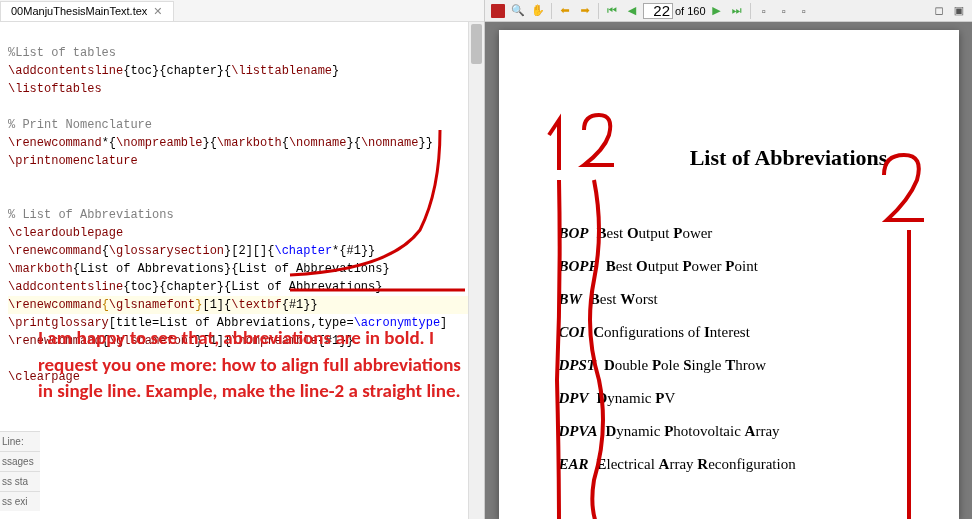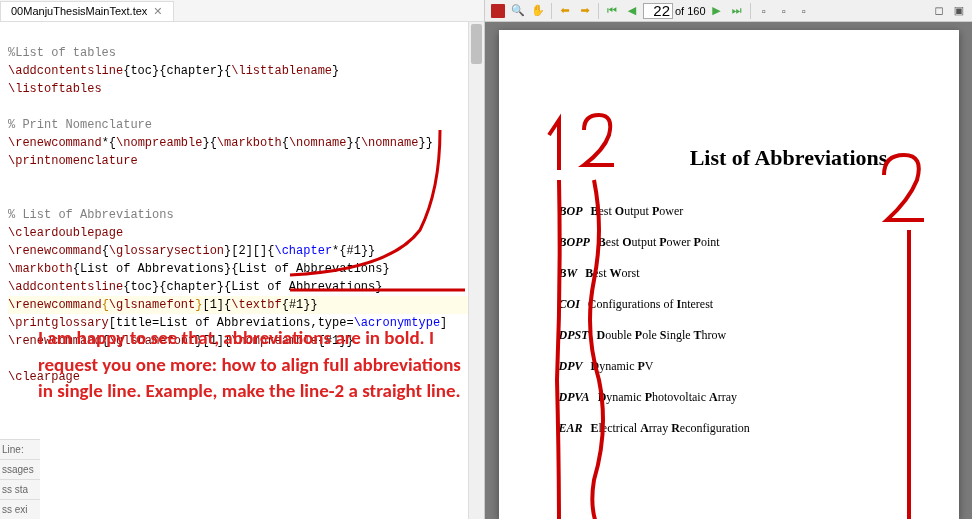--- a/index.html
+++ b/index.html
@@ -63,21 +63,21 @@
     }
     .scroll-thumb {
       position: absolute;
       top: 2px; left: 2px; right: 2px;
       height: 40px;
       background: #c0c0c0;
       border-radius: 2px;
     }
     .status-area {
       position: absolute;
-      left: 0; bottom: 0;
+      left: 0; bottom: 8px;
       width: 40px;
       background: #f5f5f5;
       font-size: 10px;
       color: #666;
       margin-top: 8px;
     }
     .status-area div { padding: 4px 2px; border-top: 1px solid #ddd; }
     .annotation {
       position: absolute;
       left: 38px;
@@ -137,28 +137,28 @@
       box-shadow: 0 2px 8px rgba(0,0,0,0.4);
       padding: 30px 40px;
       font-family: 'Times New Roman', serif;
       position: relative;
     }
     .pdf-title {
       text-align: center;
       font-size: 22px;
       font-weight: bold;
       margin-top: 85px;
-      margin-bottom: 33px;
+      margin-bottom: 54px;
       margin-left: 120px;
     }
     .abbr-list { margin-left: 20px; }
     .abbr-row {
       display: flex;
       margin-bottom: 16px;
-      font-size: 12px;
+      font-size: 15px;
     }
     .abbr-term {
       font-weight: bold;
       font-style: italic;
       margin-right: 8px;
     }
     .abbr-def { }
     .abbr-def b { font-weight: bold; }
     .red-annot {
       position: absolute;

